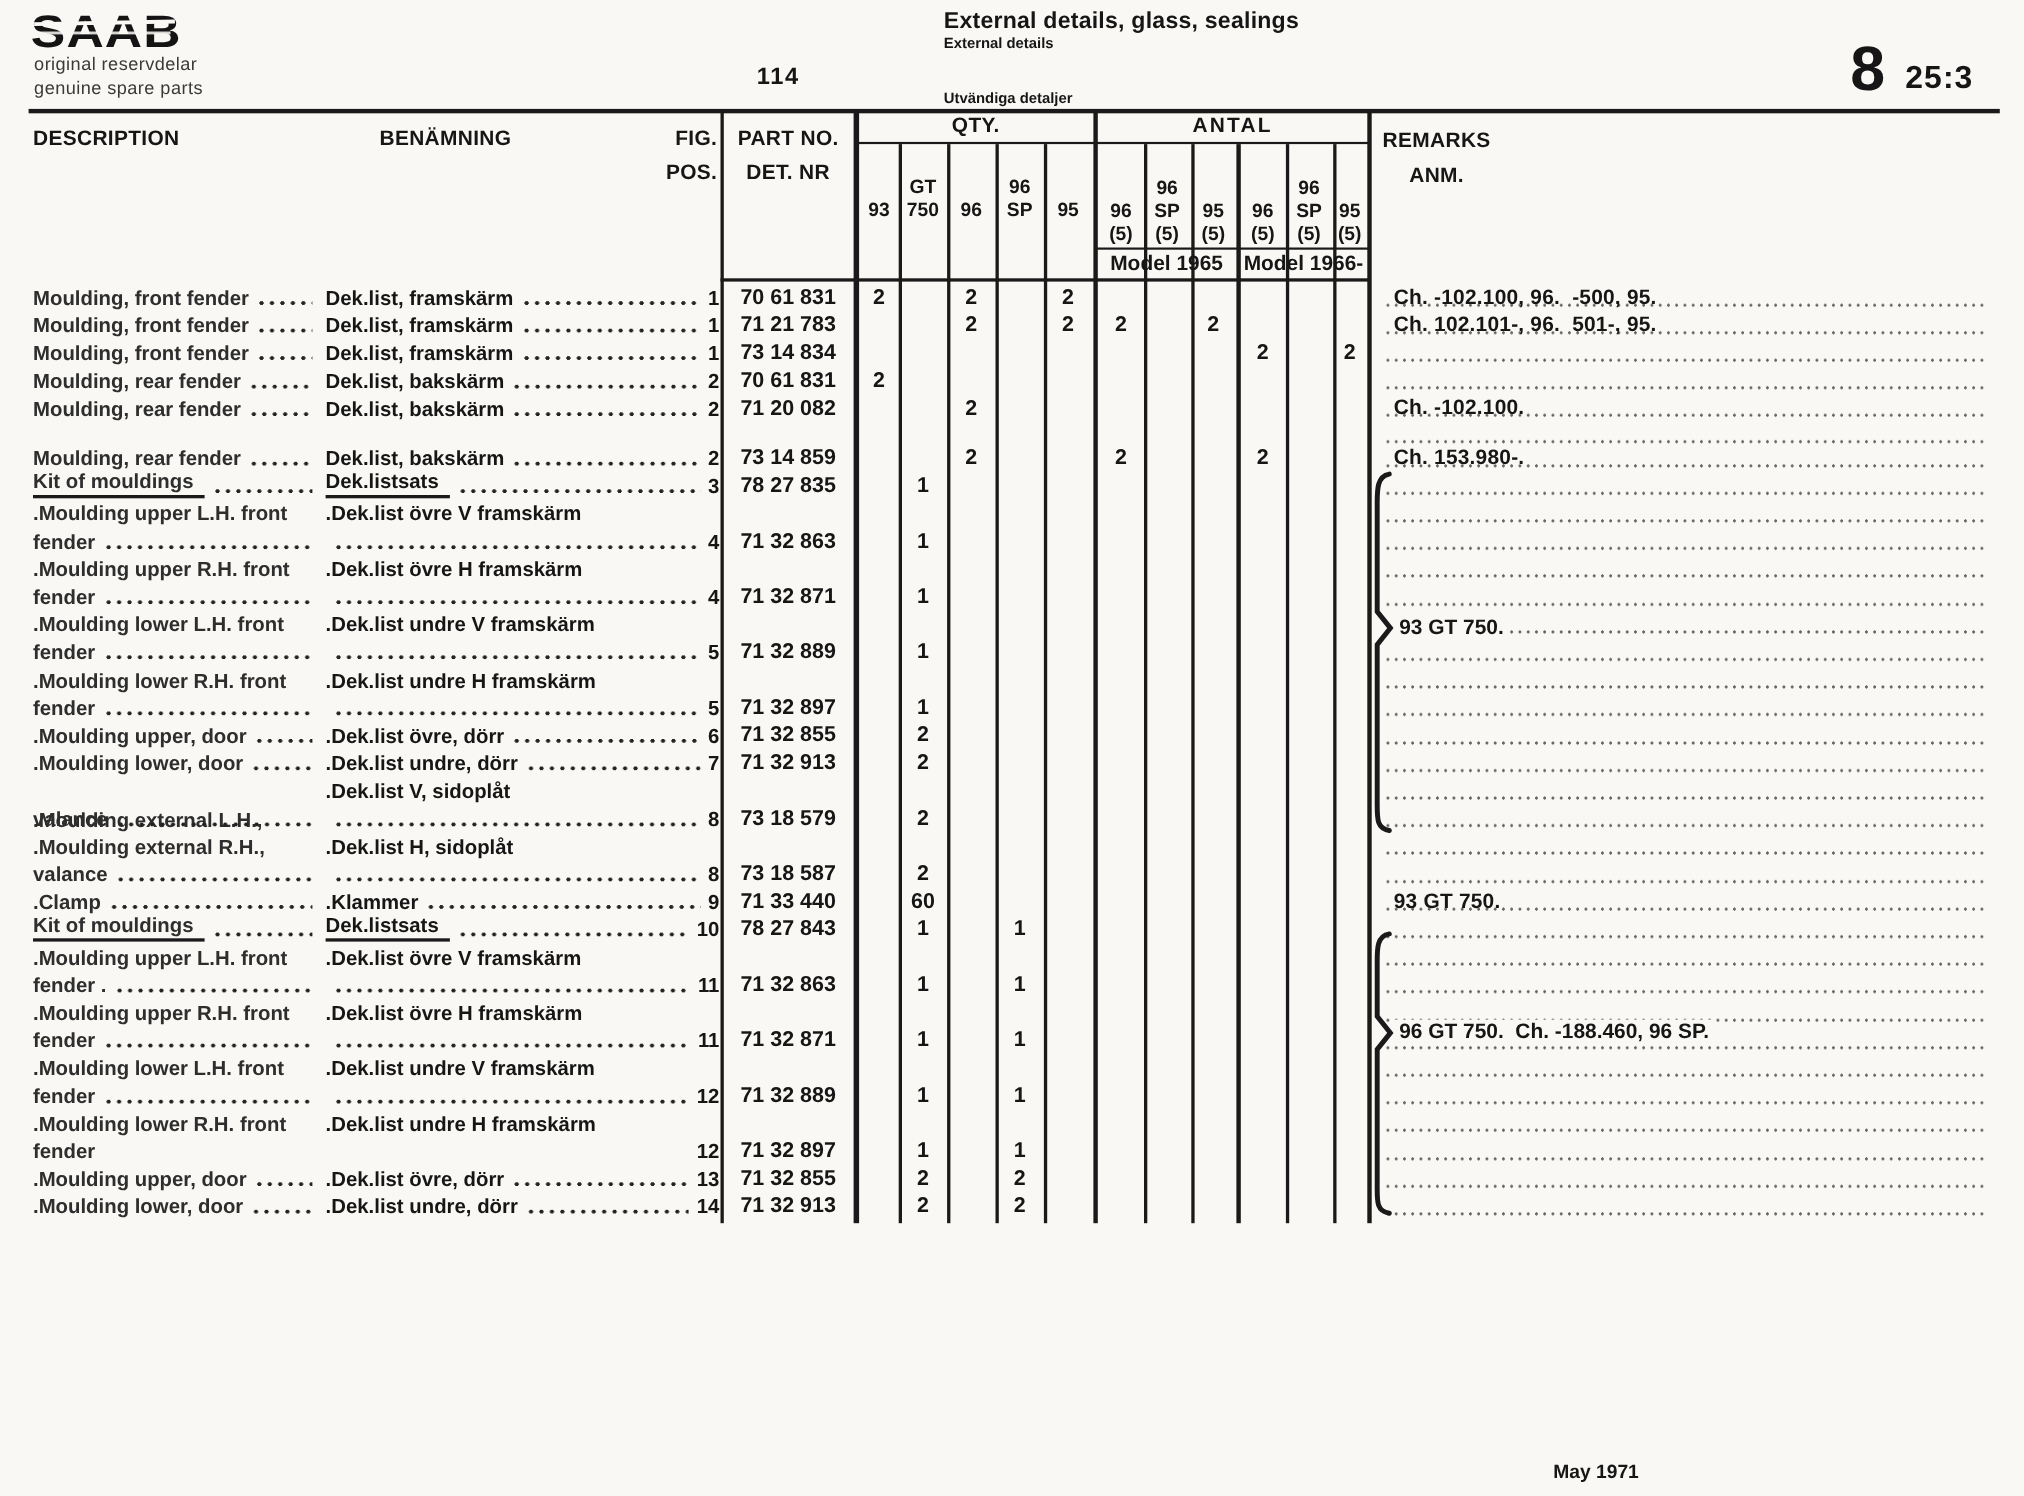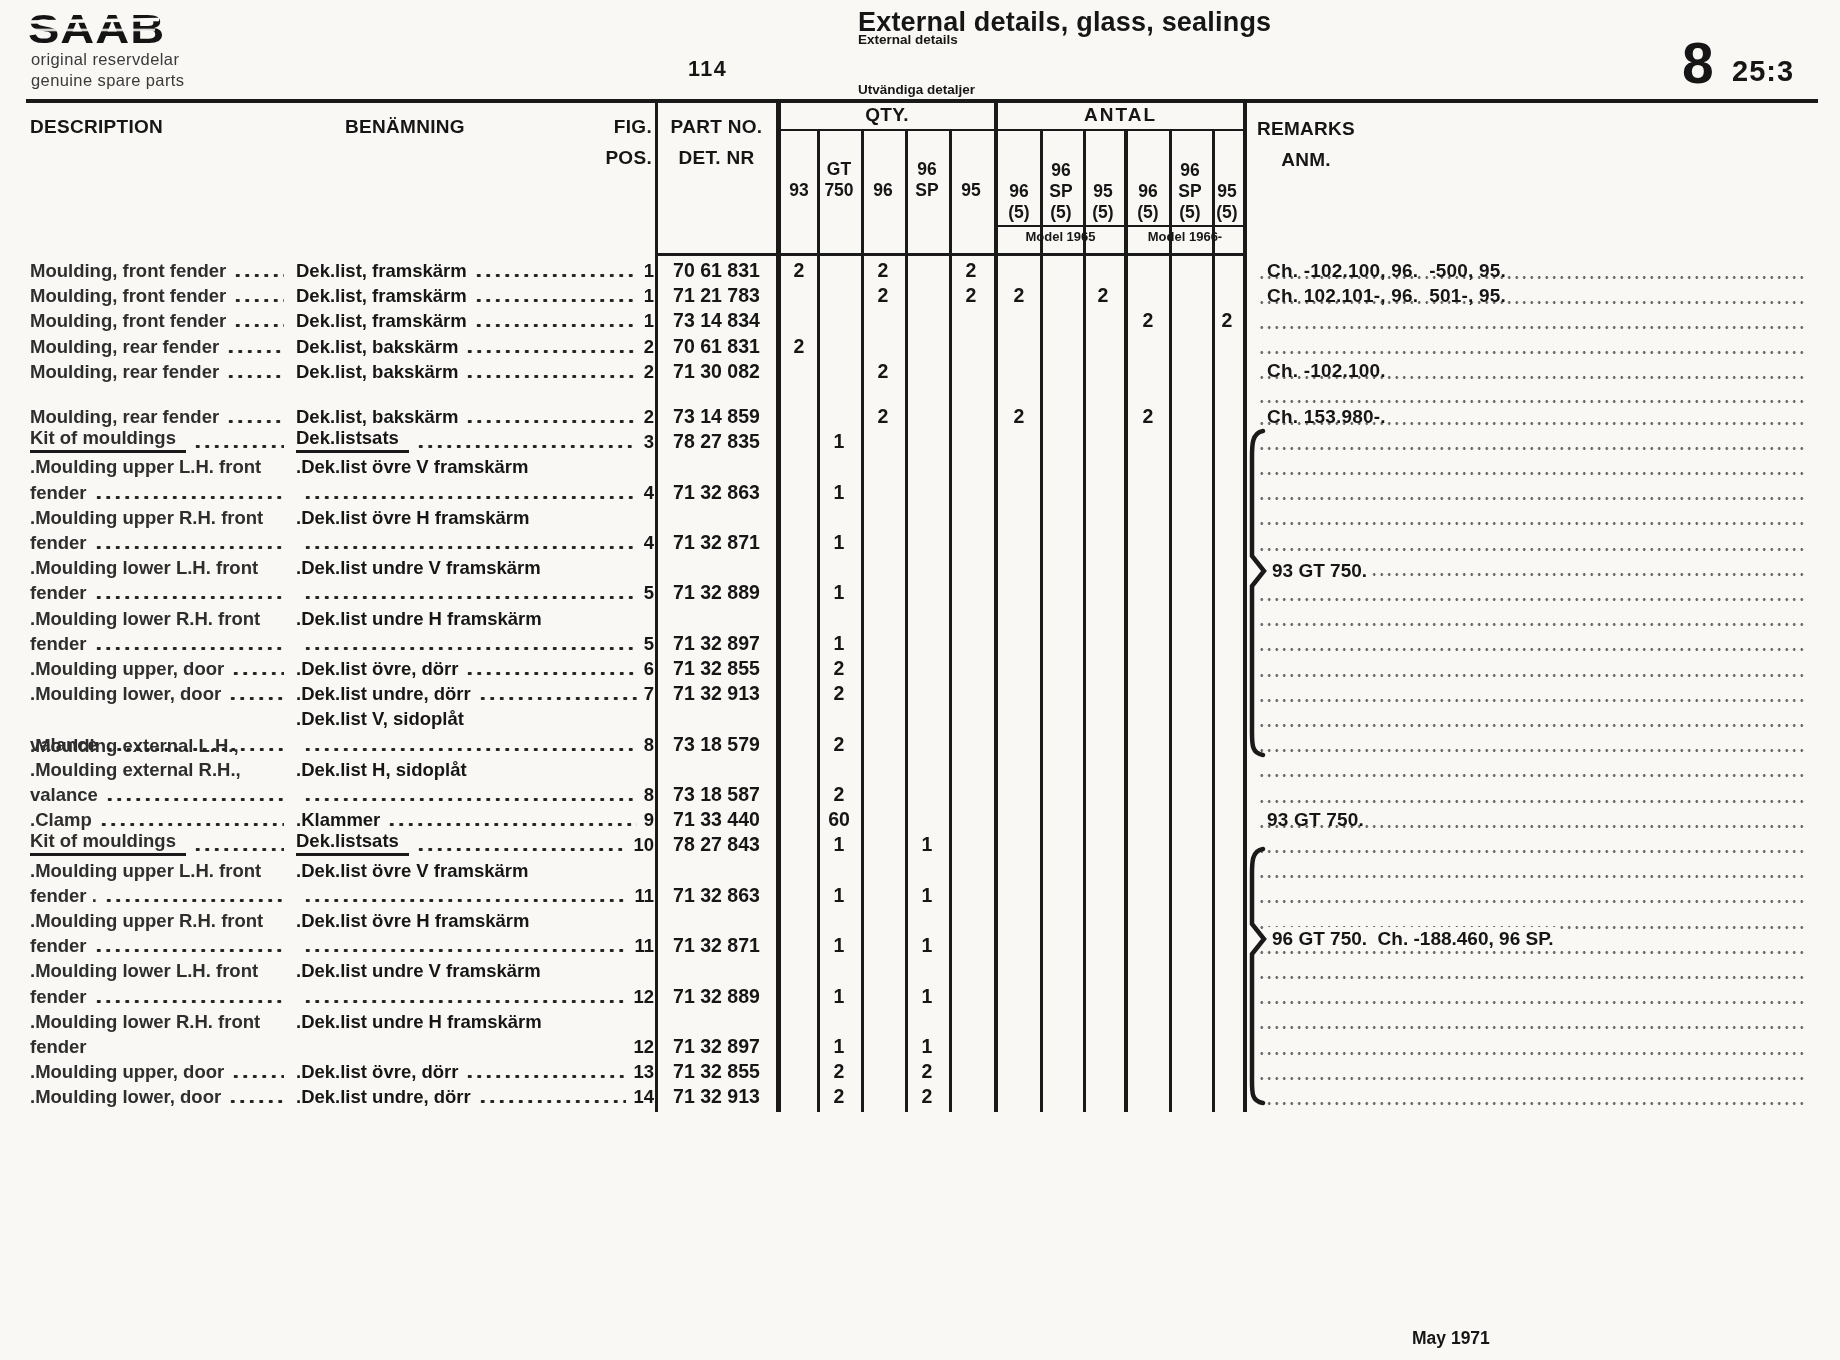--- a/index.html
+++ b/index.html
@@ -6,32 +6,32 @@
   #page{position:relative;width:1840px;height:1360px;background:#f9f8f4;color:#161616;
         font-family:"Liberation Sans",sans-serif;overflow:hidden;}
   .rule{position:absolute;background:#1a1a1a;z-index:0;}
   
   .saab{position:absolute;left:28px;top:4px;font-size:47px;font-weight:700;letter-spacing:1px;
         color:#141414;transform:scaleY(.88);transform-origin:top left;z-index:2;}
   .saab::after{content:"";position:absolute;left:3px;right:6px;top:17px;height:3.5px;background:#f9f8f4;transform:rotate(-1.2deg);}
   .saab::before{content:"";position:absolute;left:3px;right:10px;top:28px;height:2.5px;background:#f9f8f4;opacity:.85;}
   .logosub{position:absolute;left:31px;font-size:16.5px;font-weight:400;color:#3a3a3a;letter-spacing:.4px;}
   .pagecode{position:absolute;left:688px;top:57px;font-size:21.5px;font-weight:700;letter-spacing:1.5px;}
-  .t-en{position:absolute;left:858px;top:7px;font-size:27px;font-weight:700;letter-spacing:.2px;text-align:center;}
+  .t-en{position:absolute;left:858px;top:7px;font-size:21px;font-weight:700;letter-spacing:.2px;text-align:center;}
   .st-en{position:absolute;left:858px;top:32px;font-size:13.5px;font-weight:700;}
   .t-sv{position:absolute;left:858px;top:55px;font-size:22.5px;font-weight:700;letter-spacing:.2px;}
   .st-sv{position:absolute;left:858px;top:82px;font-size:13.5px;font-weight:700;}
   .secnum{position:absolute;left:1682px;top:30px;font-size:57px;font-weight:700;}
   .secpage{position:absolute;left:1732px;top:55px;font-size:29px;font-weight:700;letter-spacing:1px;}
   .footdate{position:absolute;left:1412px;top:1328px;font-size:17.5px;font-weight:700;}
   
   .hdrlbl{position:absolute;font-weight:700;font-size:19px;letter-spacing:.3px;z-index:2;white-space:nowrap;}
   .ctr{text-align:center;}
   .rgt{text-align:right;}
-  .model{position:absolute;top:229px;font-size:13px;font-weight:700;text-align:center;z-index:2;white-space:nowrap;}
+  .model{position:absolute;top:229px;font-size:19px;font-weight:700;text-align:center;z-index:2;white-space:nowrap;}
   .colhead{position:absolute;display:flex;flex-direction:column;justify-content:flex-end;align-items:center;
            font-weight:700;font-size:17.5px;line-height:21px;text-align:center;z-index:2;}
   
   .line{position:absolute;display:flex;align-items:flex-end;font-weight:700;font-size:18.5px;
         line-height:23px;white-space:nowrap;z-index:2;}
   .line .t{line-height:23px;}
   .desc .t{color:#2e2e2e;}
   .leader{flex:1 1 auto;height:5px;margin:0 4px 4px 7px;
           background-image:radial-gradient(circle,#232323 1.7px,rgba(0,0,0,0) 2px);
           background-size:9.5px 5px;background-repeat:repeat-x;background-position:0 bottom;}
@@ -203,21 +203,21 @@
     <div class="line desc" style="left: 30px; top: 358.8px; width: 258px; height: 24px;">
       <span class="t">Moulding, rear fender</span>
       <span class="leader"></span>
     </div>
     <div class="line" style="left: 296px; top: 358.8px; width: 358px; height: 24px;">
       <span class="t">Dek.list, bakskärm</span>
       <span class="leader"></span>
       <span class="fig">2</span>
     </div>
     <div class="dotline" style="left: 1258px; top: 375.3px; width: 548px; height: 5px;"></div>
-    <div class="part" style="left: 657px; top: 358.8px; width: 119px; height: 24px;">71 30 082</div>
+    <div class="part" style="left: 657px; top: 358.8px; width: 119px; height: 24px;">71 20 082</div>
     <div class="qty" style="left: 866px; top: 358.8px; width: 34px; height: 24px;">2</div>
     <div class="remark" style="left: 1267px; top: 359.3px;">Ch. -102.100.</div>
     <div class="dotline" style="left: 1258px; top: 399px; width: 548px; height: 5px;"></div>
     <div class="line desc" style="left: 30px; top: 404px; width: 258px; height: 24px;">
       <span class="t">Moulding, rear fender</span>
       <span class="leader"></span>
     </div>
     <div class="line" style="left: 296px; top: 404px; width: 358px; height: 24px;">
       <span class="t">Dek.list, bakskärm</span>
       <span class="leader"></span>

